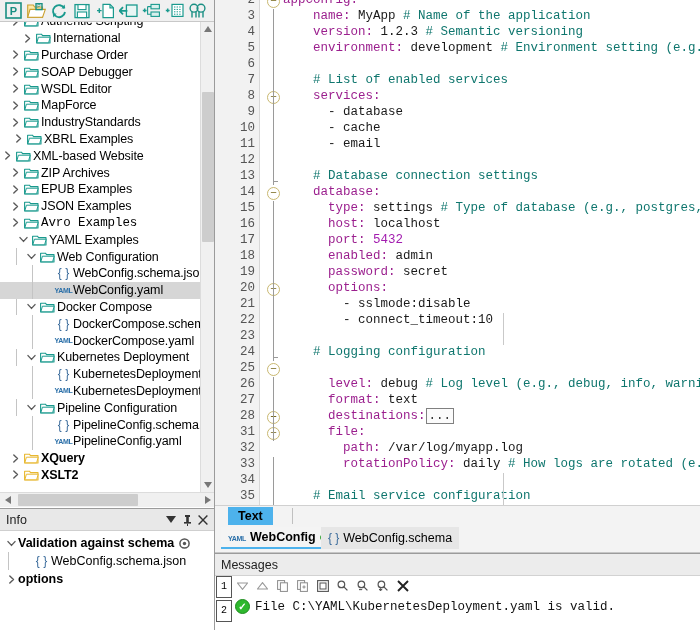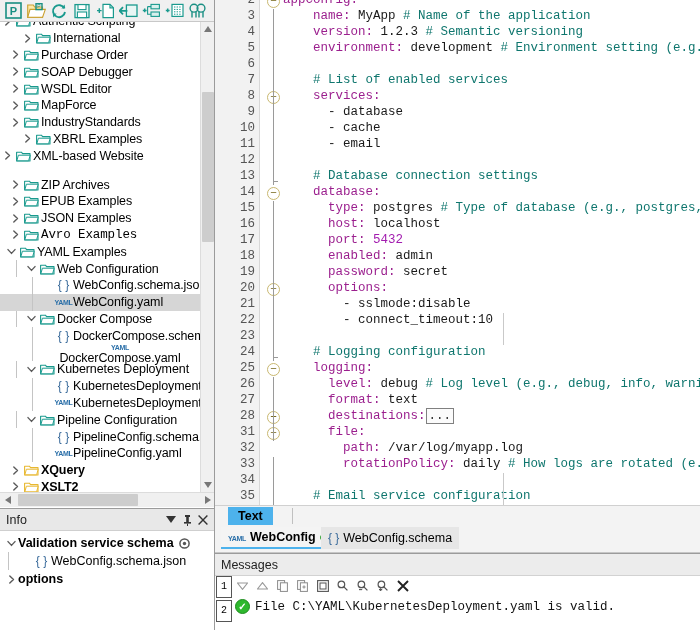--- a/index.html
+++ b/index.html
@@ -328,147 +328,147 @@
           <svg width="17" height="16" viewBox="0 0 17 16">
             <circle cx="5" cy="5.2" r="3.9" fill="none" stroke="#1a8f83" stroke-width="1.4"></circle>
             <circle cx="12" cy="5.2" r="3.9" fill="none" stroke="#1a8f83" stroke-width="1.4"></circle>
             <path d="M3 8.8 L3 14.6 M7 8.8 L7 14.6 M10 8.8 L10 14.6 M14 8.8 L14 14.6" stroke="#1a8f83" stroke-width="1.4"></path>
           </svg>
         </div>
       </div>
 
     <div id="tree-wrap">
       <div id="tree">
+          <div class="node" style="padding-left: 8px;">
+            <span class="arrow">
+              <svg width="9" height="9" viewBox="0 0 9 9">
+                <path d="M2.8 1 L6.5 4.5 L2.8 8" fill="none" stroke="#5a5a5a" stroke-width="1.4" stroke-linecap="round" stroke-linejoin="round"></path>
+              </svg>
+            </span>
+            <span class="ico">
+              <svg width="15" height="12" viewBox="0 0 15 12">
+                <path d="M0.6 2.2 L0.6 11 L14 11 L14 3.6 L6.6 3.6 L5.4 2.2 Z" fill="#ffffff" stroke="#1a9a8e" stroke-width="1.1" stroke-linejoin="round"></path>
+                <path d="M2.4 5.2 L14.2 5.2 L12.6 10.8 L0.8 10.8 Z" fill="#ffffff" stroke="#1a9a8e" stroke-width="1" stroke-linejoin="round"></path>
+              </svg>
+            </span>
+            <span class="lbl">Authentic Scripting</span>
+          </div>
+          <div class="node" style="padding-left: 20px;">
+            <span class="arrow">
+              <svg width="9" height="9" viewBox="0 0 9 9">
+                <path d="M2.8 1 L6.5 4.5 L2.8 8" fill="none" stroke="#5a5a5a" stroke-width="1.4" stroke-linecap="round" stroke-linejoin="round"></path>
+              </svg>
+            </span>
+            <span class="ico">
+              <svg width="15" height="12" viewBox="0 0 15 12">
+                <path d="M0.6 2.2 L0.6 11 L14 11 L14 3.6 L6.6 3.6 L5.4 2.2 Z" fill="#ffffff" stroke="#1a9a8e" stroke-width="1.1" stroke-linejoin="round"></path>
+                <path d="M2.4 5.2 L14.2 5.2 L12.6 10.8 L0.8 10.8 Z" fill="#ffffff" stroke="#1a9a8e" stroke-width="1" stroke-linejoin="round"></path>
+              </svg>
+            </span>
+            <span class="lbl">International</span>
+          </div>
+          <div class="node" style="padding-left: 8px;">
+            <span class="arrow">
+              <svg width="9" height="9" viewBox="0 0 9 9">
+                <path d="M2.8 1 L6.5 4.5 L2.8 8" fill="none" stroke="#5a5a5a" stroke-width="1.4" stroke-linecap="round" stroke-linejoin="round"></path>
+              </svg>
+            </span>
+            <span class="ico">
+              <svg width="15" height="12" viewBox="0 0 15 12">
+                <path d="M0.6 2.2 L0.6 11 L14 11 L14 3.6 L6.6 3.6 L5.4 2.2 Z" fill="#ffffff" stroke="#1a9a8e" stroke-width="1.1" stroke-linejoin="round"></path>
+                <path d="M2.4 5.2 L14.2 5.2 L12.6 10.8 L0.8 10.8 Z" fill="#ffffff" stroke="#1a9a8e" stroke-width="1" stroke-linejoin="round"></path>
+              </svg>
+            </span>
+            <span class="lbl">Purchase Order</span>
+          </div>
+          <div class="node" style="padding-left: 8px;">
+            <span class="arrow">
+              <svg width="9" height="9" viewBox="0 0 9 9">
+                <path d="M2.8 1 L6.5 4.5 L2.8 8" fill="none" stroke="#5a5a5a" stroke-width="1.4" stroke-linecap="round" stroke-linejoin="round"></path>
+              </svg>
+            </span>
+            <span class="ico">
+              <svg width="15" height="12" viewBox="0 0 15 12">
+                <path d="M0.6 2.2 L0.6 11 L14 11 L14 3.6 L6.6 3.6 L5.4 2.2 Z" fill="#ffffff" stroke="#1a9a8e" stroke-width="1.1" stroke-linejoin="round"></path>
+                <path d="M2.4 5.2 L14.2 5.2 L12.6 10.8 L0.8 10.8 Z" fill="#ffffff" stroke="#1a9a8e" stroke-width="1" stroke-linejoin="round"></path>
+              </svg>
+            </span>
+            <span class="lbl">SOAP Debugger</span>
+          </div>
+          <div class="node" style="padding-left: 8px;">
+            <span class="arrow">
+              <svg width="9" height="9" viewBox="0 0 9 9">
+                <path d="M2.8 1 L6.5 4.5 L2.8 8" fill="none" stroke="#5a5a5a" stroke-width="1.4" stroke-linecap="round" stroke-linejoin="round"></path>
+              </svg>
+            </span>
+            <span class="ico">
+              <svg width="15" height="12" viewBox="0 0 15 12">
+                <path d="M0.6 2.2 L0.6 11 L14 11 L14 3.6 L6.6 3.6 L5.4 2.2 Z" fill="#ffffff" stroke="#1a9a8e" stroke-width="1.1" stroke-linejoin="round"></path>
+                <path d="M2.4 5.2 L14.2 5.2 L12.6 10.8 L0.8 10.8 Z" fill="#ffffff" stroke="#1a9a8e" stroke-width="1" stroke-linejoin="round"></path>
+              </svg>
+            </span>
+            <span class="lbl">WSDL Editor</span>
+          </div>
+          <div class="node" style="padding-left: 8px;">
+            <span class="arrow">
+              <svg width="9" height="9" viewBox="0 0 9 9">
+                <path d="M2.8 1 L6.5 4.5 L2.8 8" fill="none" stroke="#5a5a5a" stroke-width="1.4" stroke-linecap="round" stroke-linejoin="round"></path>
+              </svg>
+            </span>
+            <span class="ico">
+              <svg width="15" height="12" viewBox="0 0 15 12">
+                <path d="M0.6 2.2 L0.6 11 L14 11 L14 3.6 L6.6 3.6 L5.4 2.2 Z" fill="#ffffff" stroke="#1a9a8e" stroke-width="1.1" stroke-linejoin="round"></path>
+                <path d="M2.4 5.2 L14.2 5.2 L12.6 10.8 L0.8 10.8 Z" fill="#ffffff" stroke="#1a9a8e" stroke-width="1" stroke-linejoin="round"></path>
+              </svg>
+            </span>
+            <span class="lbl">MapForce</span>
+          </div>
+          <div class="node" style="padding-left: 8px;">
+            <span class="arrow">
+              <svg width="9" height="9" viewBox="0 0 9 9">
+                <path d="M2.8 1 L6.5 4.5 L2.8 8" fill="none" stroke="#5a5a5a" stroke-width="1.4" stroke-linecap="round" stroke-linejoin="round"></path>
+              </svg>
+            </span>
+            <span class="ico">
+              <svg width="15" height="12" viewBox="0 0 15 12">
+                <path d="M0.6 2.2 L0.6 11 L14 11 L14 3.6 L6.6 3.6 L5.4 2.2 Z" fill="#ffffff" stroke="#1a9a8e" stroke-width="1.1" stroke-linejoin="round"></path>
+                <path d="M2.4 5.2 L14.2 5.2 L12.6 10.8 L0.8 10.8 Z" fill="#ffffff" stroke="#1a9a8e" stroke-width="1" stroke-linejoin="round"></path>
+              </svg>
+            </span>
+            <span class="lbl">IndustryStandards</span>
+          </div>
+          <div class="node" style="padding-left: 11px;">
+            <span class="arrow">
+              <svg width="9" height="9" viewBox="0 0 9 9">
+                <path d="M2.8 1 L6.5 4.5 L2.8 8" fill="none" stroke="#5a5a5a" stroke-width="1.4" stroke-linecap="round" stroke-linejoin="round"></path>
+              </svg>
+            </span>
+            <span class="ico">
+              <svg width="15" height="12" viewBox="0 0 15 12">
+                <path d="M0.6 2.2 L0.6 11 L14 11 L14 3.6 L6.6 3.6 L5.4 2.2 Z" fill="#ffffff" stroke="#1a9a8e" stroke-width="1.1" stroke-linejoin="round"></path>
+                <path d="M2.4 5.2 L14.2 5.2 L12.6 10.8 L0.8 10.8 Z" fill="#ffffff" stroke="#1a9a8e" stroke-width="1" stroke-linejoin="round"></path>
+              </svg>
+            </span>
+            <span class="lbl">XBRL Examples</span>
+          </div>
           <div class="node" style="">
             <span class="arrow">
               <svg width="9" height="9" viewBox="0 0 9 9">
                 <path d="M2.8 1 L6.5 4.5 L2.8 8" fill="none" stroke="#5a5a5a" stroke-width="1.4" stroke-linecap="round" stroke-linejoin="round"></path>
               </svg>
             </span>
             <span class="ico">
               <svg width="15" height="12" viewBox="0 0 15 12">
                 <path d="M0.6 2.2 L0.6 11 L14 11 L14 3.6 L6.6 3.6 L5.4 2.2 Z" fill="#ffffff" stroke="#1a9a8e" stroke-width="1.1" stroke-linejoin="round"></path>
                 <path d="M2.4 5.2 L14.2 5.2 L12.6 10.8 L0.8 10.8 Z" fill="#ffffff" stroke="#1a9a8e" stroke-width="1" stroke-linejoin="round"></path>
               </svg>
             </span>
-            <span class="lbl">Authentic Scripting</span>
-          </div>
-          <div class="node" style="padding-left: 20px;">
-            <span class="arrow">
-              <svg width="9" height="9" viewBox="0 0 9 9">
-                <path d="M2.8 1 L6.5 4.5 L2.8 8" fill="none" stroke="#5a5a5a" stroke-width="1.4" stroke-linecap="round" stroke-linejoin="round"></path>
-              </svg>
-            </span>
-            <span class="ico">
-              <svg width="15" height="12" viewBox="0 0 15 12">
-                <path d="M0.6 2.2 L0.6 11 L14 11 L14 3.6 L6.6 3.6 L5.4 2.2 Z" fill="#ffffff" stroke="#1a9a8e" stroke-width="1.1" stroke-linejoin="round"></path>
-                <path d="M2.4 5.2 L14.2 5.2 L12.6 10.8 L0.8 10.8 Z" fill="#ffffff" stroke="#1a9a8e" stroke-width="1" stroke-linejoin="round"></path>
-              </svg>
-            </span>
-            <span class="lbl">International</span>
-          </div>
-          <div class="node" style="padding-left: 8px;">
-            <span class="arrow">
-              <svg width="9" height="9" viewBox="0 0 9 9">
-                <path d="M2.8 1 L6.5 4.5 L2.8 8" fill="none" stroke="#5a5a5a" stroke-width="1.4" stroke-linecap="round" stroke-linejoin="round"></path>
-              </svg>
-            </span>
-            <span class="ico">
-              <svg width="15" height="12" viewBox="0 0 15 12">
-                <path d="M0.6 2.2 L0.6 11 L14 11 L14 3.6 L6.6 3.6 L5.4 2.2 Z" fill="#ffffff" stroke="#1a9a8e" stroke-width="1.1" stroke-linejoin="round"></path>
-                <path d="M2.4 5.2 L14.2 5.2 L12.6 10.8 L0.8 10.8 Z" fill="#ffffff" stroke="#1a9a8e" stroke-width="1" stroke-linejoin="round"></path>
-              </svg>
-            </span>
-            <span class="lbl">Purchase Order</span>
-          </div>
-          <div class="node" style="padding-left: 8px;">
-            <span class="arrow">
-              <svg width="9" height="9" viewBox="0 0 9 9">
-                <path d="M2.8 1 L6.5 4.5 L2.8 8" fill="none" stroke="#5a5a5a" stroke-width="1.4" stroke-linecap="round" stroke-linejoin="round"></path>
-              </svg>
-            </span>
-            <span class="ico">
-              <svg width="15" height="12" viewBox="0 0 15 12">
-                <path d="M0.6 2.2 L0.6 11 L14 11 L14 3.6 L6.6 3.6 L5.4 2.2 Z" fill="#ffffff" stroke="#1a9a8e" stroke-width="1.1" stroke-linejoin="round"></path>
-                <path d="M2.4 5.2 L14.2 5.2 L12.6 10.8 L0.8 10.8 Z" fill="#ffffff" stroke="#1a9a8e" stroke-width="1" stroke-linejoin="round"></path>
-              </svg>
-            </span>
-            <span class="lbl">SOAP Debugger</span>
-          </div>
-          <div class="node" style="padding-left: 8px;">
-            <span class="arrow">
-              <svg width="9" height="9" viewBox="0 0 9 9">
-                <path d="M2.8 1 L6.5 4.5 L2.8 8" fill="none" stroke="#5a5a5a" stroke-width="1.4" stroke-linecap="round" stroke-linejoin="round"></path>
-              </svg>
-            </span>
-            <span class="ico">
-              <svg width="15" height="12" viewBox="0 0 15 12">
-                <path d="M0.6 2.2 L0.6 11 L14 11 L14 3.6 L6.6 3.6 L5.4 2.2 Z" fill="#ffffff" stroke="#1a9a8e" stroke-width="1.1" stroke-linejoin="round"></path>
-                <path d="M2.4 5.2 L14.2 5.2 L12.6 10.8 L0.8 10.8 Z" fill="#ffffff" stroke="#1a9a8e" stroke-width="1" stroke-linejoin="round"></path>
-              </svg>
-            </span>
-            <span class="lbl">WSDL Editor</span>
-          </div>
-          <div class="node" style="padding-left: 8px;">
-            <span class="arrow">
-              <svg width="9" height="9" viewBox="0 0 9 9">
-                <path d="M2.8 1 L6.5 4.5 L2.8 8" fill="none" stroke="#5a5a5a" stroke-width="1.4" stroke-linecap="round" stroke-linejoin="round"></path>
-              </svg>
-            </span>
-            <span class="ico">
-              <svg width="15" height="12" viewBox="0 0 15 12">
-                <path d="M0.6 2.2 L0.6 11 L14 11 L14 3.6 L6.6 3.6 L5.4 2.2 Z" fill="#ffffff" stroke="#1a9a8e" stroke-width="1.1" stroke-linejoin="round"></path>
-                <path d="M2.4 5.2 L14.2 5.2 L12.6 10.8 L0.8 10.8 Z" fill="#ffffff" stroke="#1a9a8e" stroke-width="1" stroke-linejoin="round"></path>
-              </svg>
-            </span>
-            <span class="lbl">MapForce</span>
-          </div>
-          <div class="node" style="padding-left: 8px;">
-            <span class="arrow">
-              <svg width="9" height="9" viewBox="0 0 9 9">
-                <path d="M2.8 1 L6.5 4.5 L2.8 8" fill="none" stroke="#5a5a5a" stroke-width="1.4" stroke-linecap="round" stroke-linejoin="round"></path>
-              </svg>
-            </span>
-            <span class="ico">
-              <svg width="15" height="12" viewBox="0 0 15 12">
-                <path d="M0.6 2.2 L0.6 11 L14 11 L14 3.6 L6.6 3.6 L5.4 2.2 Z" fill="#ffffff" stroke="#1a9a8e" stroke-width="1.1" stroke-linejoin="round"></path>
-                <path d="M2.4 5.2 L14.2 5.2 L12.6 10.8 L0.8 10.8 Z" fill="#ffffff" stroke="#1a9a8e" stroke-width="1" stroke-linejoin="round"></path>
-              </svg>
-            </span>
-            <span class="lbl">IndustryStandards</span>
-          </div>
-          <div class="node" style="padding-left: 20px;">
-            <span class="arrow">
-              <svg width="9" height="9" viewBox="0 0 9 9">
-                <path d="M2.8 1 L6.5 4.5 L2.8 8" fill="none" stroke="#5a5a5a" stroke-width="1.4" stroke-linecap="round" stroke-linejoin="round"></path>
-              </svg>
-            </span>
-            <span class="ico">
-              <svg width="15" height="12" viewBox="0 0 15 12">
-                <path d="M0.6 2.2 L0.6 11 L14 11 L14 3.6 L6.6 3.6 L5.4 2.2 Z" fill="#ffffff" stroke="#1a9a8e" stroke-width="1.1" stroke-linejoin="round"></path>
-                <path d="M2.4 5.2 L14.2 5.2 L12.6 10.8 L0.8 10.8 Z" fill="#ffffff" stroke="#1a9a8e" stroke-width="1" stroke-linejoin="round"></path>
-              </svg>
-            </span>
-            <span class="lbl">XBRL Examples</span>
-          </div>
-          <div class="node" style="">
-            <span class="arrow">
-              <svg width="9" height="9" viewBox="0 0 9 9">
-                <path d="M2.8 1 L6.5 4.5 L2.8 8" fill="none" stroke="#5a5a5a" stroke-width="1.4" stroke-linecap="round" stroke-linejoin="round"></path>
-              </svg>
-            </span>
-            <span class="ico">
-              <svg width="15" height="12" viewBox="0 0 15 12">
-                <path d="M0.6 2.2 L0.6 11 L14 11 L14 3.6 L6.6 3.6 L5.4 2.2 Z" fill="#ffffff" stroke="#1a9a8e" stroke-width="1.1" stroke-linejoin="round"></path>
-                <path d="M2.4 5.2 L14.2 5.2 L12.6 10.8 L0.8 10.8 Z" fill="#ffffff" stroke="#1a9a8e" stroke-width="1" stroke-linejoin="round"></path>
-              </svg>
-            </span>
             <span class="lbl">XML-based Website</span>
           </div>
-          <div class="node" style="padding-left: 8px; margin-top: 12px;">
+          <div class="node" style="padding-left: 8px;">
             <span class="arrow">
               <svg width="9" height="9" viewBox="0 0 9 9">
                 <path d="M2.8 1 L6.5 4.5 L2.8 8" fill="none" stroke="#5a5a5a" stroke-width="1.4" stroke-linecap="round" stroke-linejoin="round"></path>
               </svg>
             </span>
             <span class="ico">
               <svg width="15" height="12" viewBox="0 0 15 12">
                 <path d="M0.6 2.2 L0.6 11 L14 11 L14 3.6 L6.6 3.6 L5.4 2.2 Z" fill="#ffffff" stroke="#1a9a8e" stroke-width="1.1" stroke-linejoin="round"></path>
                 <path d="M2.4 5.2 L14.2 5.2 L12.6 10.8 L0.8 10.8 Z" fill="#ffffff" stroke="#1a9a8e" stroke-width="1" stroke-linejoin="round"></path>
               </svg>
@@ -510,21 +510,21 @@
               </svg>
             </span>
             <span class="ico">
               <svg width="15" height="12" viewBox="0 0 15 12">
                 <path d="M0.6 2.2 L0.6 11 L14 11 L14 3.6 L6.6 3.6 L5.4 2.2 Z" fill="#ffffff" stroke="#1a9a8e" stroke-width="1.1" stroke-linejoin="round"></path>
                 <path d="M2.4 5.2 L14.2 5.2 L12.6 10.8 L0.8 10.8 Z" fill="#ffffff" stroke="#1a9a8e" stroke-width="1" stroke-linejoin="round"></path>
               </svg>
             </span>
             <span class="lbl">Avro Examples</span>
           </div>
-          <div class="node" style="padding-left: 4px;">
+          <div class="node" style="padding-left: 16px;">
             <span class="arrow">
               <svg width="9" height="9" viewBox="0 0 9 9">
                 <path d="M1 2.6 L4.5 6.4 L8 2.6" fill="none" stroke="#5a5a5a" stroke-width="1.4" stroke-linecap="round" stroke-linejoin="round"></path>
               </svg>
             </span>
             <span class="ico">
               <svg width="15" height="12" viewBox="0 0 15 12">
                 <path d="M0.6 2.2 L0.6 11 L14 11 L14 3.6 L6.6 3.6 L5.4 2.2 Z" fill="#ffffff" stroke="#1a9a8e" stroke-width="1.1" stroke-linejoin="round"></path>
                 <path d="M2.4 5.2 L14.2 5.2 L12.6 10.8 L0.8 10.8 Z" fill="#ffffff" stroke="#1a9a8e" stroke-width="1" stroke-linejoin="round"></path>
               </svg>
@@ -578,21 +578,21 @@
             <span class="lbl">Docker Compose</span>
           </div>
           <div class="node" style="padding-left: 40px;">
             <div class="vline" style="left: 32px;"></div>
             <span class="arrow"></span>
             <span class="ico">
               <span class="jsonico">{&nbsp;}</span>
             </span>
             <span class="lbl">DockerCompose.schema.json</span>
           </div>
-          <div class="node" style="padding-left: 40px; flex-direction: column;">
+          <div class="node" style="padding-left: 40px;">
             <div class="vline" style="left: 32px;"></div>
             <span class="arrow"></span>
             <span class="ico">
               <span class="yamlico">YAML</span>
             </span>
             <span class="lbl">DockerCompose.yaml</span>
           </div>
           <div class="node" style="padding-left: 24px;">
             <div class="vline" style="left: 16px;"></div>
             <span class="arrow">
@@ -736,21 +736,21 @@
           </svg>
         </span>
       </div>
       <div id="info-body">
           <div class="inode" style="padding-left: 4px;">
             <span class="arrow">
               <svg width="9" height="9" viewBox="0 0 9 9">
                 <path d="M1 2.6 L4.5 6.4 L8 2.6" fill="none" stroke="#5a5a5a" stroke-width="1.4" stroke-linecap="round" stroke-linejoin="round"></path>
               </svg>
             </span>
-            <span class="ilbl">Validation service schema</span>
+            <span class="ilbl">Validation against schema</span>
             <span style="margin-left: 5px; display: inline-flex;">
               <svg width="11" height="11" viewBox="0 0 11 11">
                 <circle cx="5.5" cy="5.5" r="4.6" fill="#fff" stroke="#555" stroke-width="1.5"></circle>
                 <circle cx="5.5" cy="5.5" r="1.7" fill="#555"></circle>
               </svg>
             </span>
           </div>
           <div class="inode" style="padding-left: 18px;">
             <div class="vline" style="left: 8px;"></div>
             <span class="arrow"></span>
@@ -805,21 +805,21 @@
         <div class="lnum" style="top: 153px;">12</div>
         <div class="cline" style="top: 153px;"><span class="ctext"></span></div>
         <div class="lnum" style="top: 169px;">13</div>
         <div class="cline" style="top: 169px;"><span class="ctext"><span class="v">    </span><span class="c"># Database connection settings</span></span></div>
         <div class="lnum" style="top: 185px;">14</div>
         <div class="cline" style="top: 185px;"><span class="ctext"><span class="v">    </span><span class="k">database:</span></span></div>
         <div class="fold" style="top: 187px;">
           <div class="circ">−</div>
         </div>
         <div class="lnum" style="top: 201px;">15</div>
-        <div class="cline" style="top: 201px;"><span class="ctext"><span class="v">      </span><span class="k">type:</span><span class="v"> postgres </span><span class="c"># Type of database (e.g., postgres, mysq</span></span></div>
+        <div class="cline" style="top: 201px;"><span class="ctext"><span class="v">      </span><span class="k">type:</span><span class="v"> settings </span><span class="c"># Type of database (e.g., postgres, mysq</span></span></div>
         <div class="lnum" style="top: 217px;">16</div>
         <div class="cline" style="top: 217px;"><span class="ctext"><span class="v">      </span><span class="k">host:</span><span class="v"> localhost</span></span></div>
         <div class="lnum" style="top: 233px;">17</div>
         <div class="cline" style="top: 233px;"><span class="ctext"><span class="v">      </span><span class="k">port:</span><span class="v"> </span><span class="n">5432</span></span></div>
         <div class="lnum" style="top: 249px;">18</div>
         <div class="cline" style="top: 249px;"><span class="ctext"><span class="v">      </span><span class="k">enabled:</span><span class="v"> admin</span></span></div>
         <div class="lnum" style="top: 265px;">19</div>
         <div class="cline" style="top: 265px;"><span class="ctext"><span class="v">      </span><span class="k">password:</span><span class="v"> secret</span></span></div>
         <div class="lnum" style="top: 281px;">20</div>
         <div class="cline" style="top: 281px;"><span class="ctext"><span class="v">      </span><span class="k">options:</span></span></div>
@@ -828,21 +828,20 @@
         </div>
         <div class="lnum" style="top: 297px;">21</div>
         <div class="cline" style="top: 297px;"><span class="ctext"><span class="d">        - </span><span class="v">sslmode:disable</span></span></div>
         <div class="lnum" style="top: 313px;">22</div>
         <div class="cline" style="top: 313px;"><span class="ctext"><span class="d">        - </span><span class="v">connect_timeout:10</span></span></div>
         <div class="lnum" style="top: 329px;">23</div>
         <div class="cline" style="top: 329px;"><span class="ctext"></span></div>
         <div class="lnum" style="top: 345px;">24</div>
         <div class="cline" style="top: 345px;"><span class="ctext"><span class="v">    </span><span class="c"># Logging configuration</span></span></div>
         <div class="lnum" style="top: 361px;">25</div>
-        <div class="cline" style="top: 361px;"><span class="ctext"><span class="v">    </span><span class="k">logging:</span></span></div>
         <div class="fold" style="top: 363px;">
           <div class="circ">−</div>
         </div>
         <div class="lnum" style="top: 377px;">26</div>
         <div class="cline" style="top: 377px;"><span class="ctext"><span class="v">      </span><span class="k">level:</span><span class="v"> debug </span><span class="c"># Log level (e.g., debug, info, warning, e</span></span></div>
         <div class="lnum" style="top: 393px;">27</div>
         <div class="cline" style="top: 393px;"><span class="ctext"><span class="v">      </span><span class="k">format:</span><span class="v"> text</span></span></div>
         <div class="lnum" style="top: 409px;">28</div>
         <div class="cline" style="top: 409px;"><span class="ctext"><span class="v">      </span><span class="k">destinations:</span><span class="collapsed">...</span></span></div>
         <div class="fold" style="top: 411px;">

